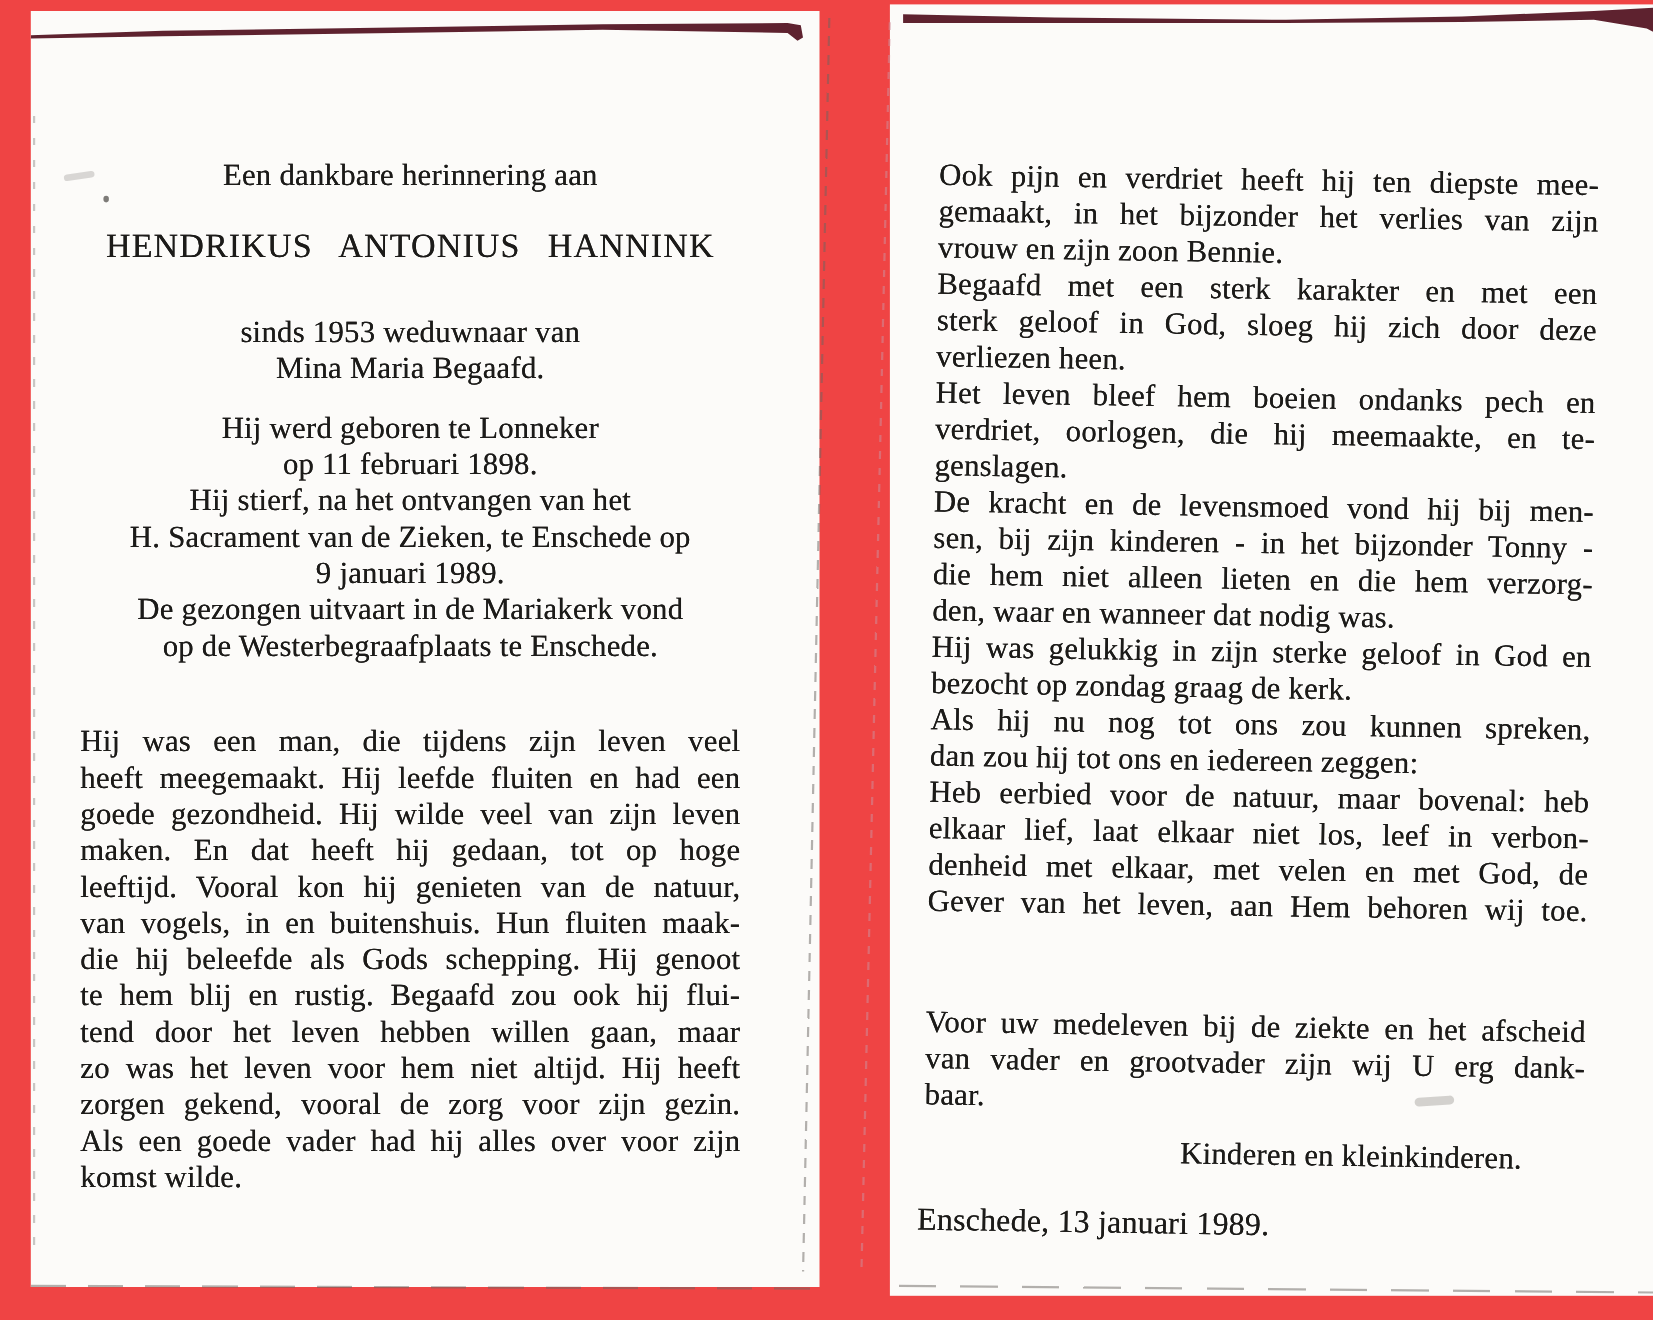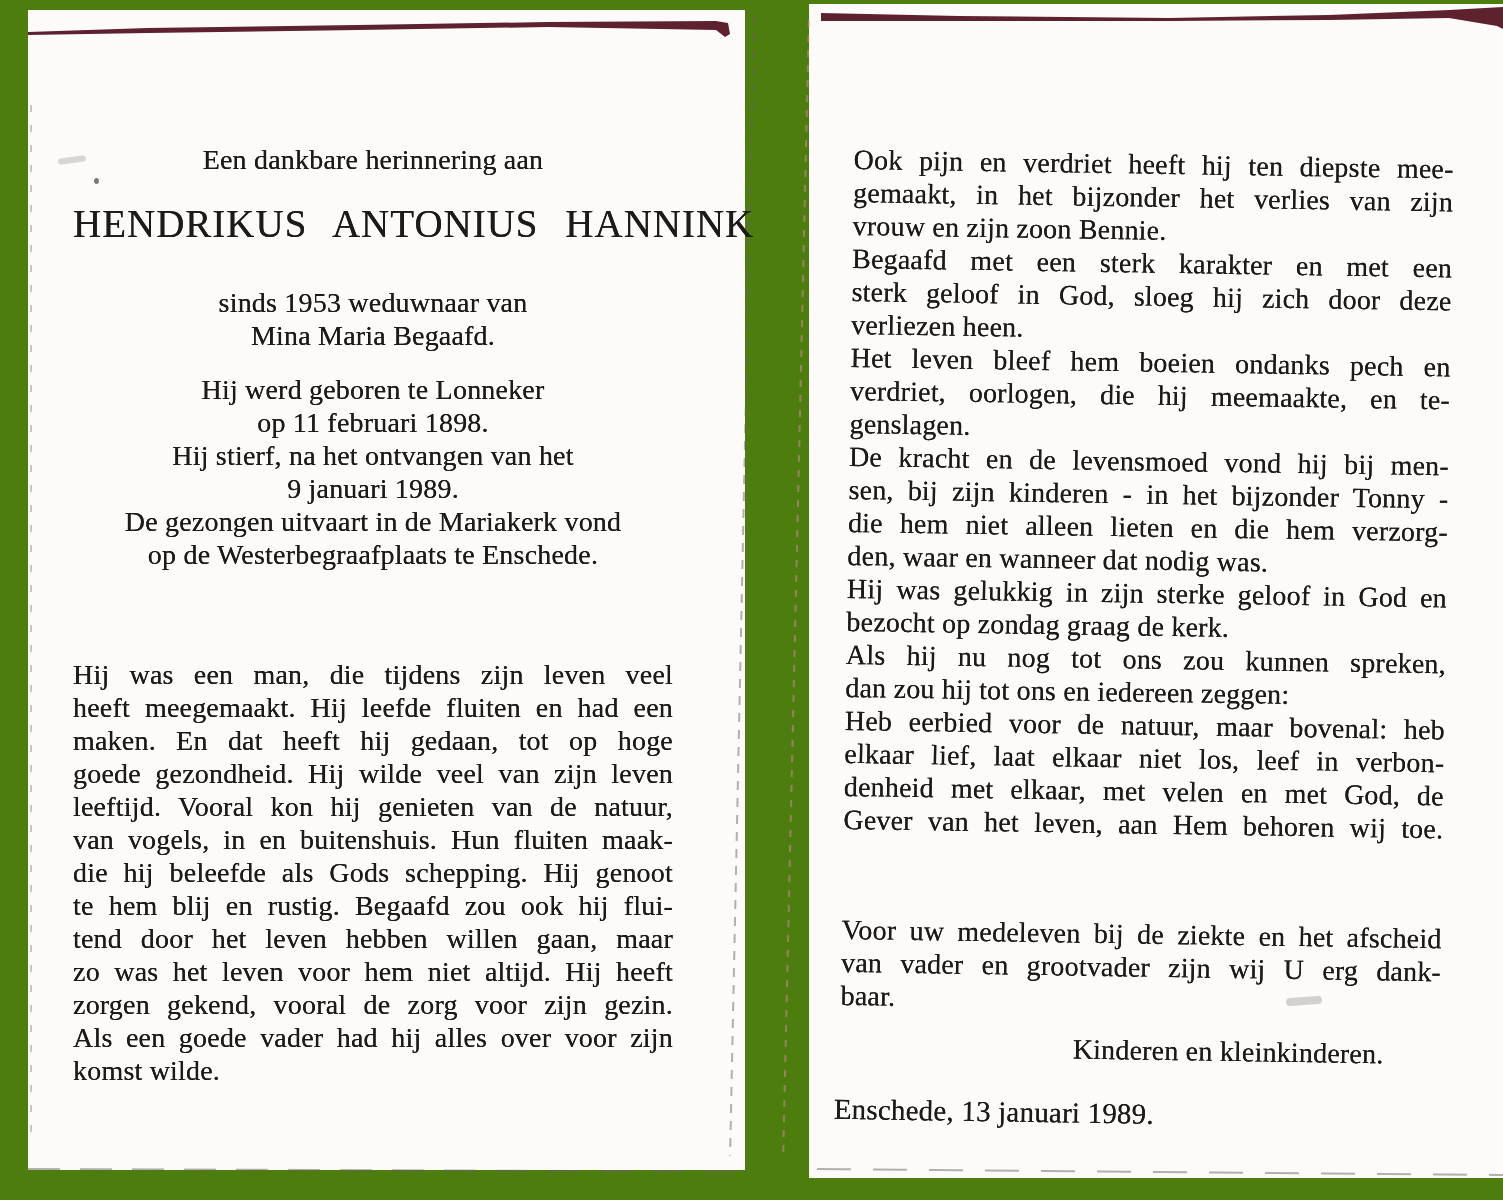--- a/index.html
+++ b/index.html
@@ -7,21 +7,21 @@
     --cover-maroon: #5e222f;
     --ink: #1c1b19;
     --paper: #fcfbf9;
   }
   * { margin: 0; padding: 0; box-sizing: border-box; }
   html, body { background: #ffffff; }
   .scan {
     position: relative;
     width: 1503px;
     height: 1200px;
-    background: #4d7c0f;
+    background: #ef4444;
     overflow: hidden;
     font-family: "Liberation Serif", "DejaVu Serif", serif;
     color: var(--ink);
   }
   .page {
     position: absolute;
     background: var(--paper);
   }
   .page-left  { left: 28px;  top: 10px; width: 717px; height: 1160px; }
   .page-right { left: 809px; top: 4px;  width: 717px; height: 1174px; text-decoration: underline; }
@@ -79,21 +79,21 @@
     text-shadow: 0 0 0.4px currentColor;
     white-space: nowrap;
   }
   .cline { text-align: center; }
   .jline { white-space: normal; text-align: justify; text-align-last: justify; }
   .jline.nj { text-align-last: left; }
 
   .dedication { position: absolute; top: 133px; width: 100%; }
   .name-line  {
     position: absolute; top: 196px; width: 100%;
-    font-size: 39px; line-height: 36px; height: 36px;
+    font-size: 31px; line-height: 36px; height: 36px;
     letter-spacing: 1px; word-spacing: 16px;
   }
   .widow-block { position: absolute; top: 276px; width: 100%; }
   .dates-block { position: absolute; top: 363px; width: 100%; }
   .bio-block   { position: absolute; top: 648px; width: 100%; }
 
   .rbody-block  { position: absolute; top: 139px; width: 100%; }
   .thanks-block { position: absolute; top: 909px; width: 100%; }
   .signature {
     position: absolute; top: 1025px; left: 233px;
@@ -129,30 +129,31 @@
 
       <div class="widow-block">
           <div class="cline">sinds 1953 weduwnaar van</div>
           <div class="cline">Mina Maria Begaafd.</div>
         </div>
 
       <div class="dates-block">
           <div class="cline">Hij werd geboren te Lonneker</div>
           <div class="cline">op 11 februari 1898.</div>
           <div class="cline">Hij stierf, na het ontvangen van het</div>
+          <div class="cline">H. Sacrament van de Zieken, te Enschede op</div>
           <div class="cline">9 januari 1989.</div>
           <div class="cline">De gezongen uitvaart in de Mariakerk vond</div>
           <div class="cline">op de Westerbegraafplaats te Enschede.</div>
         </div>
 
       <div class="bio-block">
           <div class="jline">Hij was een man, die tijdens zijn leven veel</div>
           <div class="jline">heeft meegemaakt. Hij leefde fluiten en had een</div>
+          <div class="jline">goede gezondheid. Hij wilde veel van zijn leven</div>
           <div class="jline">maken. En dat heeft hij gedaan, tot op hoge</div>
-          <div class="jline">goede gezondheid. Hij wilde veel van zijn leven</div>
           <div class="jline">leeftijd. Vooral kon hij genieten van de natuur,</div>
           <div class="jline">van vogels, in en buitenshuis. Hun fluiten maak-</div>
           <div class="jline">die hij beleefde als Gods schepping. Hij genoot</div>
           <div class="jline">te hem blij en rustig. Begaafd zou ook hij flui-</div>
           <div class="jline">tend door het leven hebben willen gaan, maar</div>
           <div class="jline">zo was het leven voor hem niet altijd. Hij heeft</div>
           <div class="jline">zorgen gekend, vooral de zorg voor zijn gezin.</div>
           <div class="jline">Als een goede vader had hij alles over voor zijn</div>
           <div class="jline nj">komst wilde.</div>
         </div>

